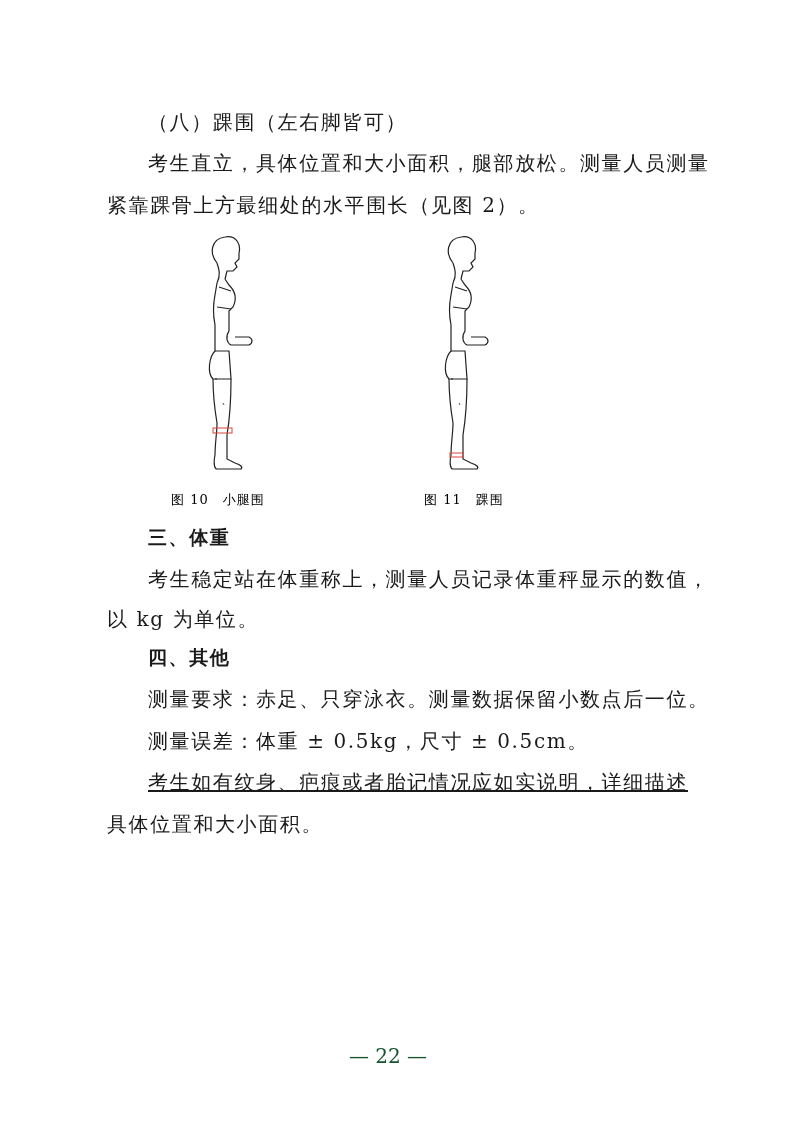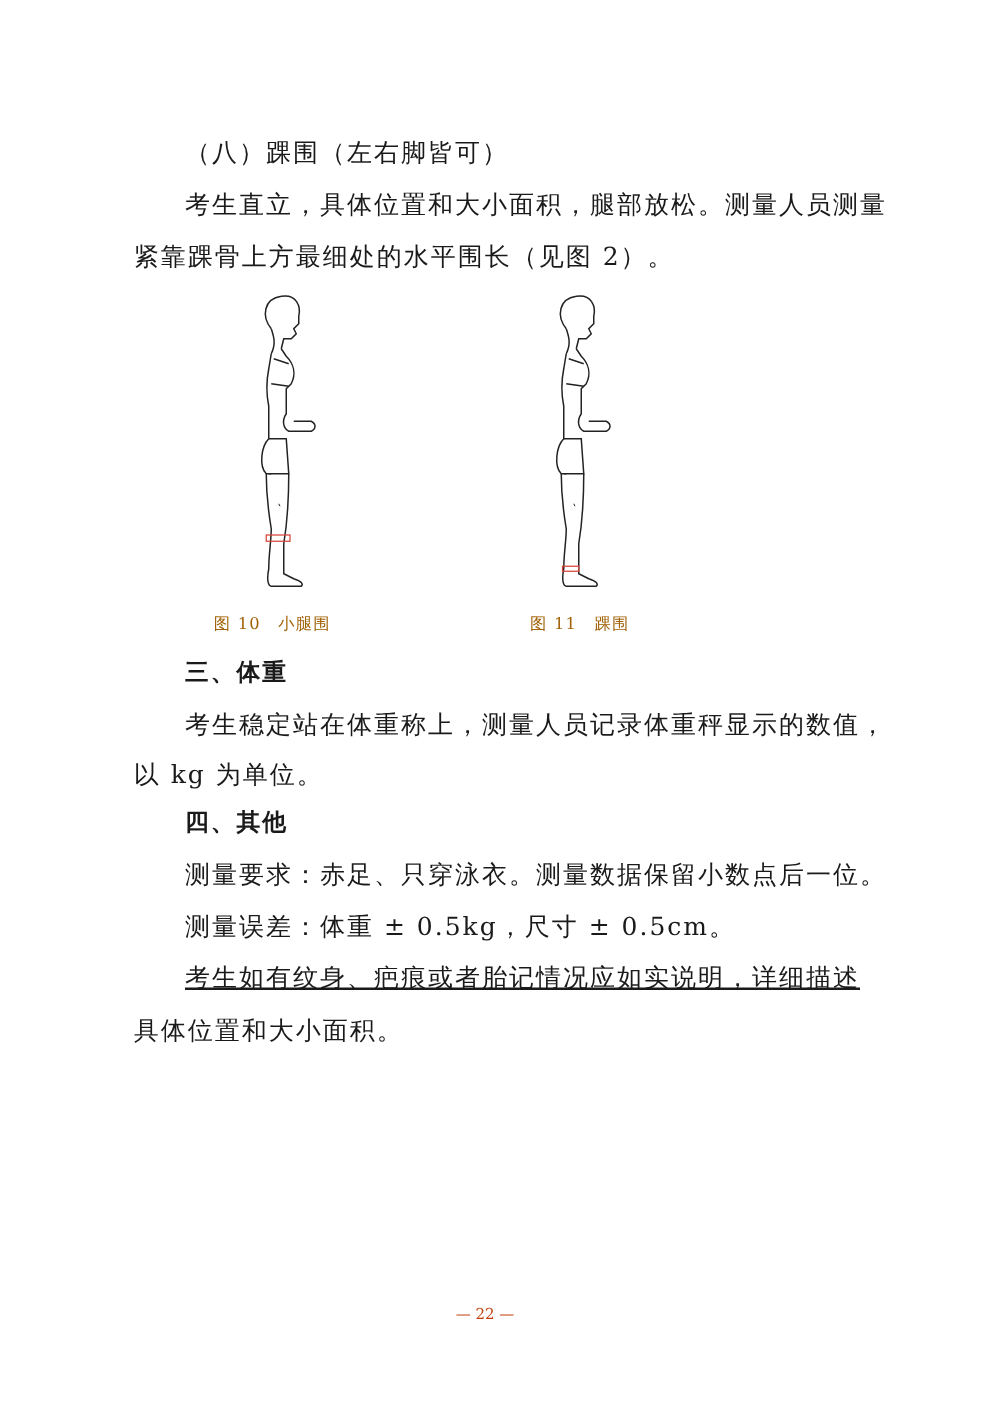--- a/index.html
+++ b/index.html
@@ -4,22 +4,22 @@
 <style>
   html, body { margin: 0; padding: 0; background: #ffffff; }
   body { width: 794px; height: 1123px; position: relative; overflow: hidden;
          font-family: "DejaVu Serif", "Liberation Serif", serif; color: #1a1a1a; }
   .line { position: absolute; font-size: 20px; line-height: 24px; white-space: nowrap; letter-spacing: 1.6px; }
   .indent { left: 148px; }
   .flush { left: 107px; }
   .heading { font-family: Liberation Mono, monospace; font-weight: bold; font-size: 19px; }
   .figure-box { position: absolute; left: 105px; top: 233px; width: 482px; height: 244px; background: #ffffff; }
   .figure { position: absolute; top: 0; }
-  .caption { position: absolute; top: 491px; font-size: 13px; line-height: 18px; letter-spacing: 1px; color: #a16207; white-space: nowrap; }
-  .page-num { position: absolute; top: 1044px; left: 0; width: 776px; text-align: center; font-size: 12px; color: #c2410c; }
+  .caption { position: absolute; top: 491px; font-size: 13px; line-height: 18px; letter-spacing: 1px; color: #000000; white-space: nowrap; }
+  .page-num { position: absolute; top: 1044px; left: 0; width: 776px; text-align: center; font-size: 20px; color: #14532d; }
 </style>
 </head>
 <body>
 
 <div class="line indent" style="top:110px;">（八）踝围（左右脚皆可）</div>
 <div class="line indent" style="top:151px;">考生直立，具体位置和大小面积，腿部放松。测量人员测量</div>
 <div class="line flush" style="top:193px;">紧靠踝骨上方最细处的水平围长（见图 2）。</div>
 
 <div class="figure-box">
 

